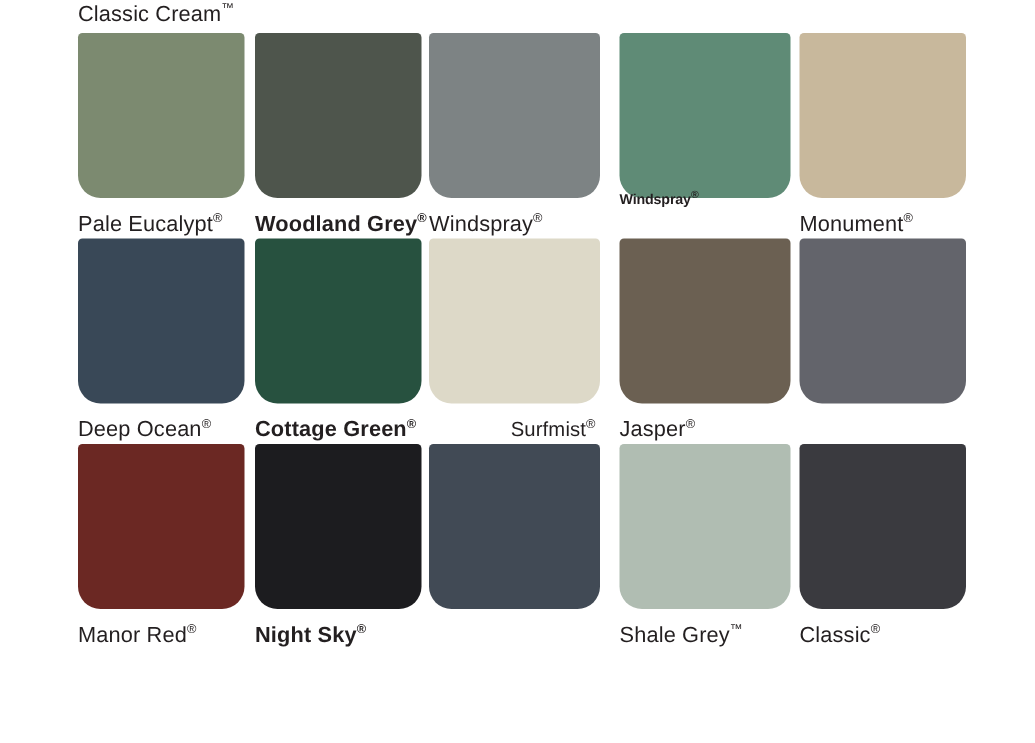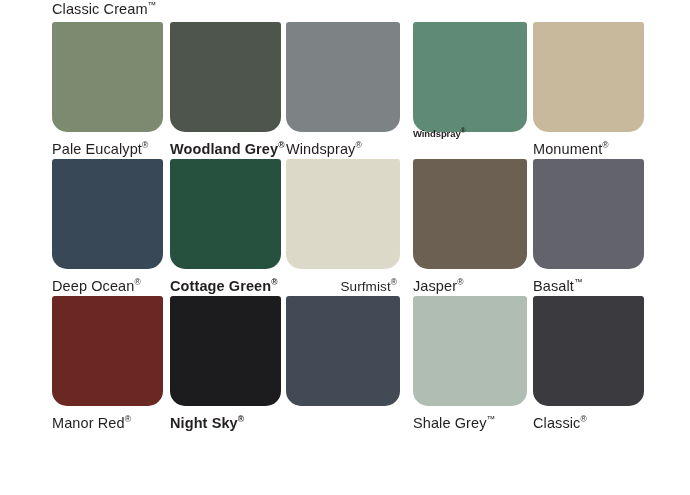--- a/index.html
+++ b/index.html
@@ -186,23 +186,20 @@
 
       <div class="swatch-cell c3">
         <div class="chip" style="background: rgb(107, 96, 82);"></div>
         <div class="chip-label">
           <span>Jasper</span><span class="sym">®</span>
         </div>
       </div>
 
       <div class="swatch-cell c4">
         <div class="chip" style="background: rgb(99, 100, 107);"></div>
-        <div class="chip-label">
-          <span>Basalt</span><span class="sym">™</span>
-        </div>
       </div>
 
     </div>
 
     <div class="swatch-row">
 
       <div class="swatch-cell c1">
         <div class="chip" style="background: rgb(28, 28, 31);"></div>
         <div class="chip-label">
           <span>Night Sky</span><span class="sym">®</span>

